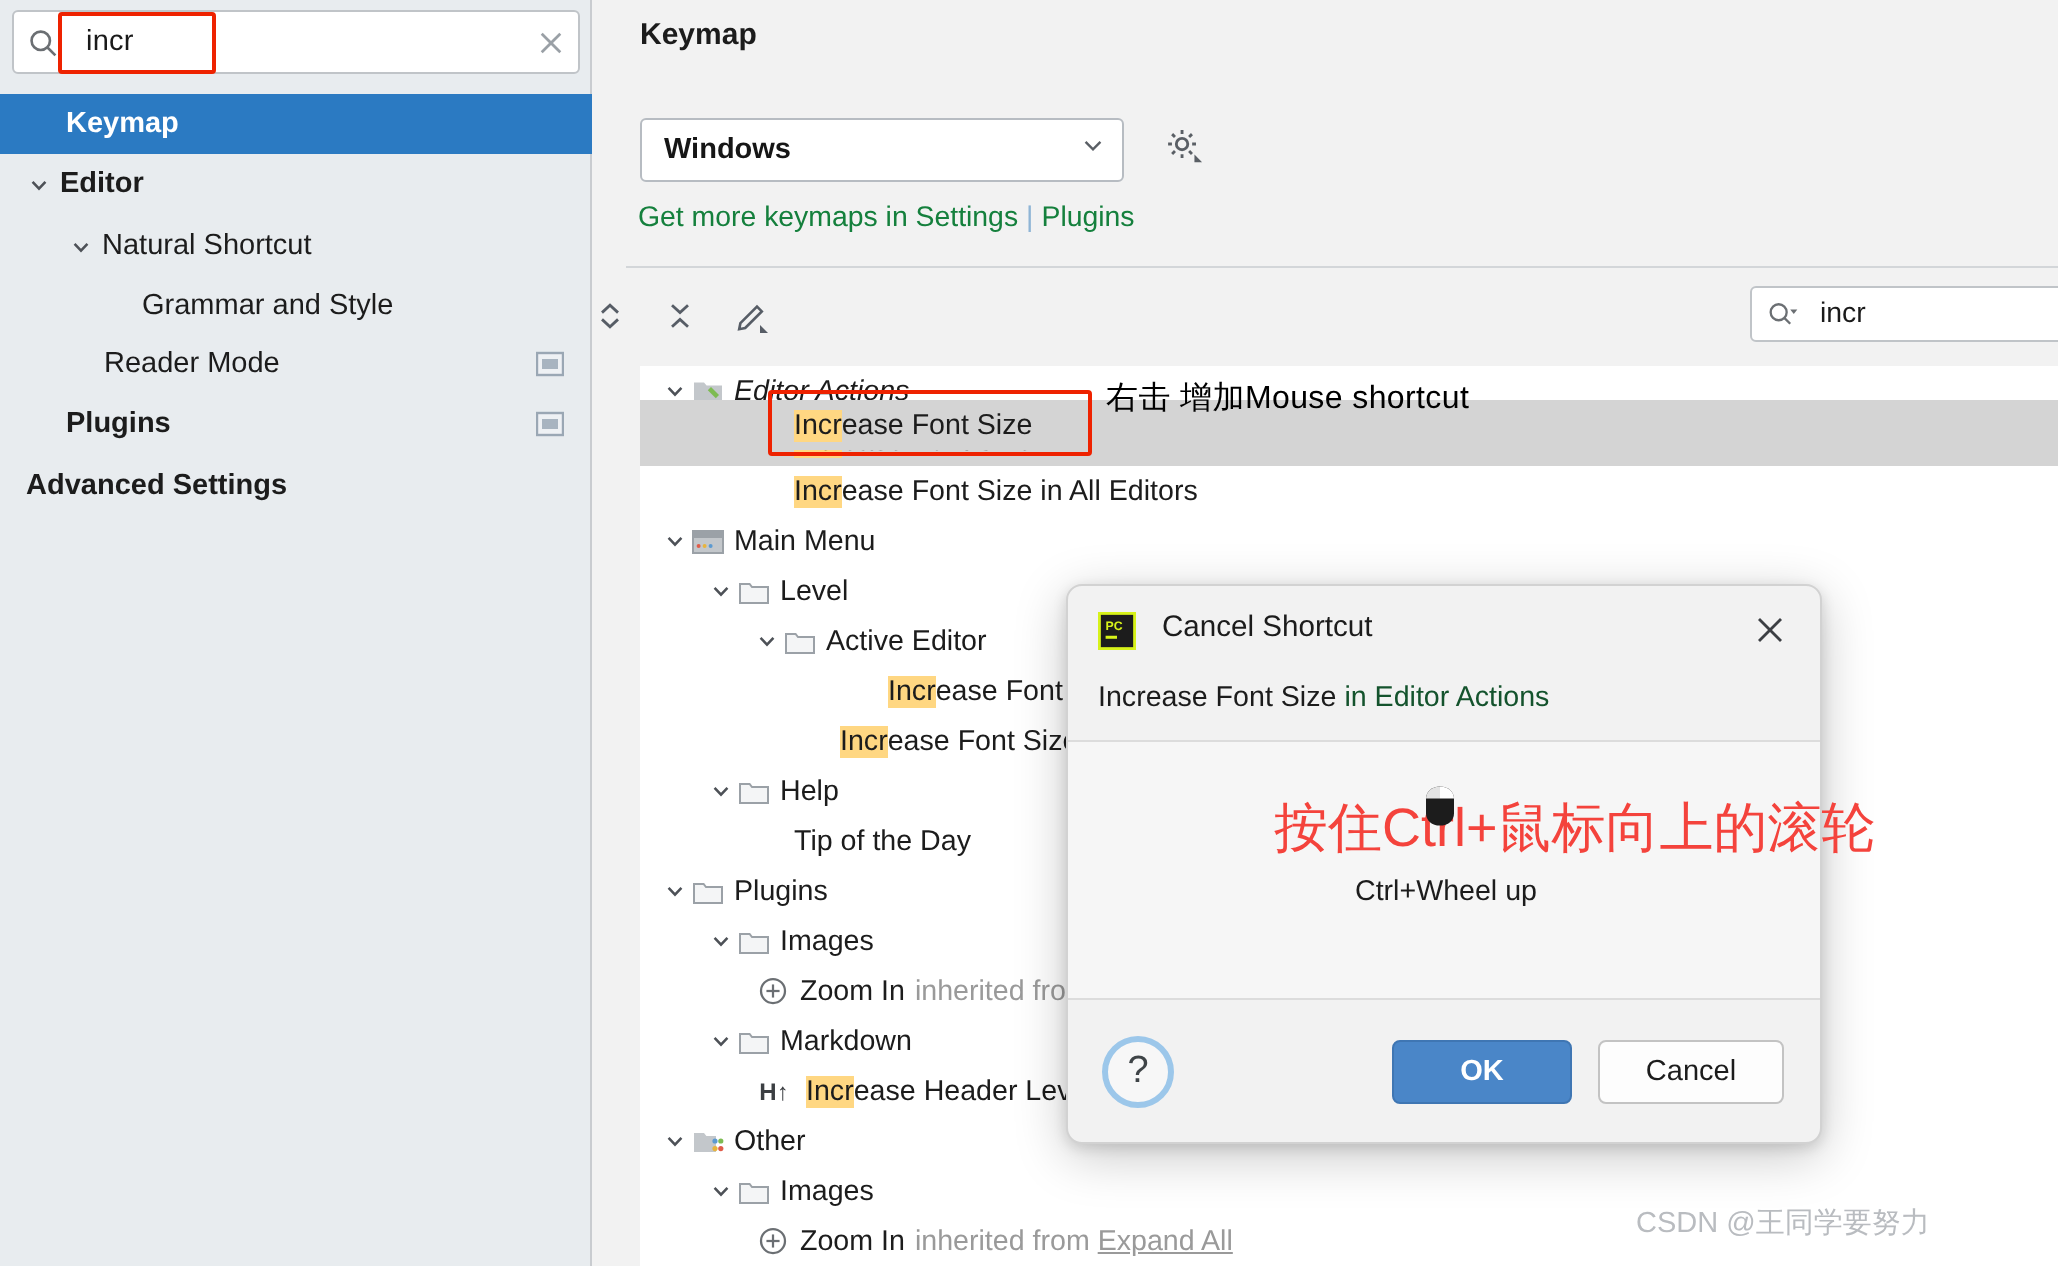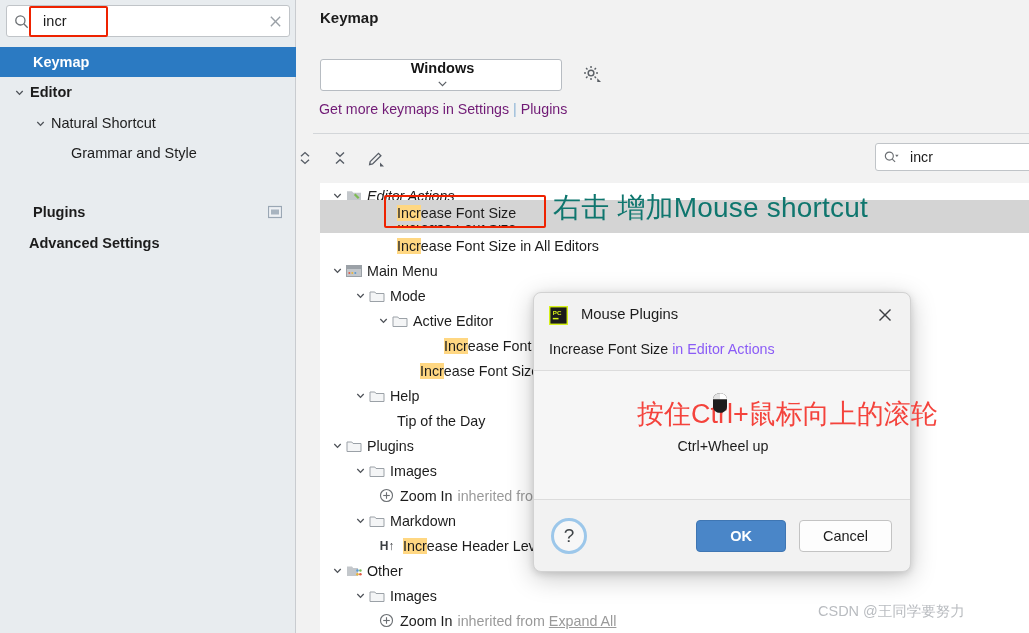--- a/index.html
+++ b/index.html
@@ -43,27 +43,27 @@
   .side-label { white-space: nowrap; }
   .side-badge { position: absolute; right: 14px; top: 8px; }
 
   
   #right { position: absolute; left: 297px; top: 0; width: 732px; height: 633px; background: #f2f2f2; }
   #pane-title { position: absolute; left: 23px; top: 9px; font-size: 15px; font-weight: bold; color: #1c1c1c; }
 
   #keymap-select {
     position: absolute; left: 23px; top: 59px; width: 242px; height: 32px;
     background: #ffffff; border: 1px solid #b7bcc2; border-radius: 3px;
-    display: flex; align-items: center; padding: 0 8px 0 11px; flex-direction: column;
+    display: flex; align-items: center; padding: 0 8px 0 11px;
   }
   #keymap-select .sel-val { flex: 1; font-size: 14.5px; font-weight: bold; color: #161616; }
   #gear-btn { position: absolute; left: 281px; top: 62px; width: 26px; height: 26px; display:flex; align-items:center; justify-content:center;}
 
   #links { position: absolute; left: 22px; top: 101px; font-size: 14.2px; color: #3d86c6; }
-  #links .lnk { color: #701a75; }
+  #links .lnk { color: #15803d; }
   #links .bar { color: #8fb5d6; margin: 0 4px; }
 
   #sep { position: absolute; left: 16px; top: 133px; width: 716px; height: 1px; background: #d3d6d9; }
 
   #tree-toolbar { position: absolute; left: 330px - 297px; top: 145px; height: 30px; display: flex; align-items: center; gap: 19px; }
 
   
   #tree {
     position: absolute; left: 23px; top: 183px; width: 709px; height: 450px;
     background: #ffffff; overflow: hidden;
@@ -79,21 +79,21 @@
   .inh { color: #9a9a9a; }
   .inh u { text-decoration: underline; }
   #tree-redbox {
     position: absolute; left: 384px; top: 195px; width: 162px; height: 33px;
     border: 2.5px solid #ee2200; border-radius: 2px; pointer-events: none;
   }
 
   
   #anno-top {
     position: absolute; left: 553px; top: 189px;
-    font-size: 28px; color: #0f766e; white-space: nowrap; letter-spacing: .2px;
+    font-size: 16px; color: #000000; white-space: nowrap; letter-spacing: .2px;
   }
   #anno-dialog {
     position: absolute; left: 637px; top: 396px;
     font-size: 27px; color: #f4433c; white-space: nowrap;
   }
   #watermark {
     position: absolute; left: 818px; top: 602px;
     font-size: 14.5px; color: #b9bcc0; white-space: nowrap;
   }
 
@@ -103,21 +103,21 @@
     background: #f2f2f2; border-radius: 8px;
     border: 1px solid #d2d2d2;
     box-shadow: 0 6px 26px rgba(0,0,0,.22), 0 2px 7px rgba(0,0,0,.13);
     overflow: hidden;
   }
   #dlg-titlebar { position: relative; height: 44px; }
   #dlg-icon { position: absolute; left: 15px; top: 13px; width: 19px; height: 19px; }
   #dlg-title { position: absolute; left: 47px; top: 13px; font-size: 14.8px; color: #1c1c1c; }
   #dlg-close { position: absolute; right: 14px; top: 11px; width: 22px; height: 22px; display:flex;align-items:center;justify-content:center; }
   #dlg-subtitle { position: absolute; left: 15px; top: 48px; font-size: 14.3px; color: #1c1c1c; }
-  #dlg-sub-gray { color: #8b5cf6; }
+  #dlg-sub-gray { color: #14532d; }
   #dlg-line1 { position: absolute; left: 0; top: 77px; width: 378px; height: 1px; background: #dcdcdc; }
   #dlg-body { position: absolute; left: 0; top: 78px; width: 378px; height: 128px; background: #f6f6f6; }
   #dlg-shortcut {
     position: absolute; width: 378px; top: 145px; text-align: center;
     font-size: 14.3px; color: #1c1c1c;
   }
   #dlg-line2 { position: absolute; left: 0; top: 206px; width: 378px; height: 1px; background: #dcdcdc; }
   #dlg-footer { position: absolute; left: 0; top: 207px; width: 378px; height: 73px; }
   #help-btn {
     position: absolute; left: 17px; top: 18px; width: 36px; height: 36px; border-radius: 50%;
@@ -182,32 +182,41 @@
             <polyline points="2.5,4.3 6,8 9.5,4.3" fill="none" stroke="#4d5157" stroke-width="1.4"></polyline>
           </svg>
       </span>
       <span class="side-label">Natural Shortcut</span>
     </div>
 
     <div class="side-row" style="top:138px;padding-left:71px;">
       <span class="side-label">Grammar and Style</span>
     </div>
 
+    <div class="side-row" style="top:167px;padding-left:52px;">
+      <span class="side-label">Reader Mode</span>
+      <span class="side-badge">
+        <svg width="14" height="14" viewBox="0 0 14 14">
+            <rect x="0.5" y="1.5" width="13" height="11" fill="#eef1f4" stroke="#9aa7b4" stroke-width="1.2"></rect>
+            <rect x="3" y="4.5" width="8" height="5" fill="#a8b4c0"></rect>
+          </svg>
+      </span>
+    </div>
 
     <div class="side-row" style="top:197px;padding-left:33px;">
       <span class="side-label" style="font-weight:bold;">Plugins</span>
       <span class="side-badge">
         <svg width="14" height="14" viewBox="0 0 14 14">
             <rect x="0.5" y="1.5" width="13" height="11" fill="#eef1f4" stroke="#9aa7b4" stroke-width="1.2"></rect>
             <rect x="3" y="4.5" width="8" height="5" fill="#a8b4c0"></rect>
           </svg>
       </span>
     </div>
 
-    <div class="side-row" style="top:228px;padding-left:29px;">
+    <div class="side-row" style="top:228px;padding-left:13px;">
       <span class="side-label" style="font-weight:bold;">Advanced Settings</span>
     </div>
   </div>
 
   <div id="right">
 
     <div id="pane-title">Keymap</div>
 
     <div id="keymap-select">
       <span class="sel-val">Windows</span>
@@ -317,21 +326,21 @@
         <span class="tchev">
             <svg width="11" height="11" viewBox="0 0 12 12">
               <polyline points="2.5,4.3 6,8 9.5,4.3" fill="none" stroke="#4d5157" stroke-width="1.4"></polyline>
             </svg>
           </span>
         <span class="ticon">
           <svg width="16" height="14" viewBox="0 0 16 14">
               <path d="M1 3h4.8l1.2 1.5H15v8H1Z" fill="#f4f5f6" stroke="#9ba1a7" stroke-width="1"></path>
             </svg>
         </span>
-        <span>Mode</span>
+        <span>Level</span>
       </div>
 
       <div class="trow" style="padding-left:56px;">
         <span class="tchev">
             <svg width="11" height="11" viewBox="0 0 12 12">
               <polyline points="2.5,4.3 6,8 9.5,4.3" fill="none" stroke="#4d5157" stroke-width="1.4"></polyline>
             </svg>
           </span>
         <span class="ticon">
           <svg width="16" height="14" viewBox="0 0 16 14">
@@ -490,21 +499,21 @@
 
     <div id="dlg-titlebar">
       <span id="dlg-icon">
         <svg width="19" height="19" viewBox="0 0 20 20">
           <rect x="0" y="0" width="20" height="20" fill="#d7f21a"></rect>
           <rect x="1.5" y="1.5" width="17" height="17" fill="#1c1c1c"></rect>
           <text x="4" y="9.5" font-family="Liberation Sans, sans-serif" font-size="6.5" font-weight="bold" fill="#d7f21a">PC</text>
           <rect x="4" y="12.5" width="6" height="1.6" fill="#d7f21a"></rect>
         </svg>
       </span>
-      <span id="dlg-title">Mouse Plugins</span>
+      <span id="dlg-title">Cancel Shortcut</span>
       <span id="dlg-close">
         <svg width="16" height="16" viewBox="0 0 16 16">
             <line x1="2.5" y1="2.5" x2="13.5" y2="13.5" stroke="#3c3f43" stroke-width="1.4"></line>
             <line x1="13.5" y1="2.5" x2="2.5" y2="13.5" stroke="#3c3f43" stroke-width="1.4"></line>
           </svg>
       </span>
     </div>
 
     <div id="dlg-subtitle">
       <span>Increase Font Size</span>

